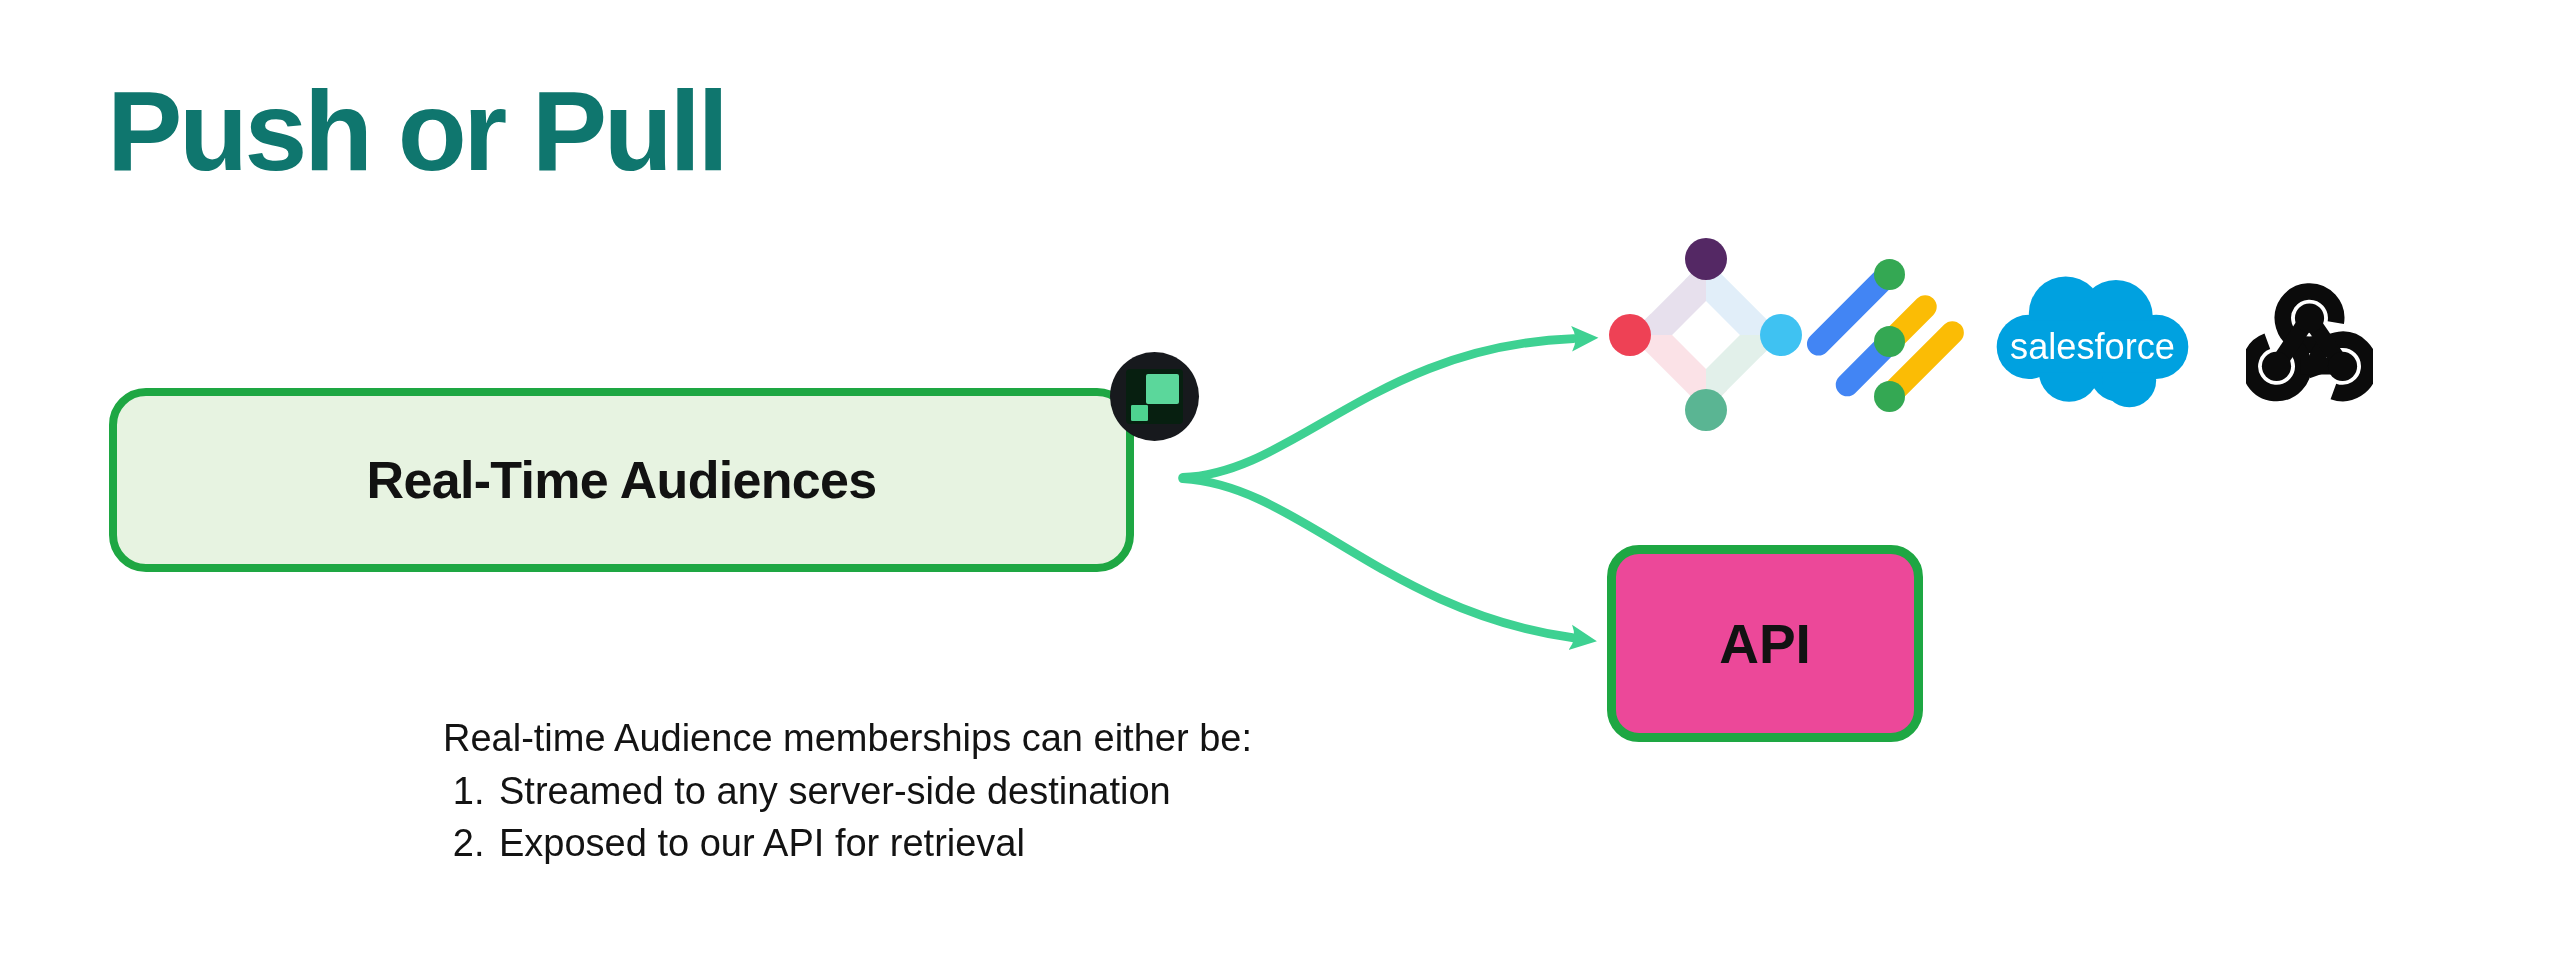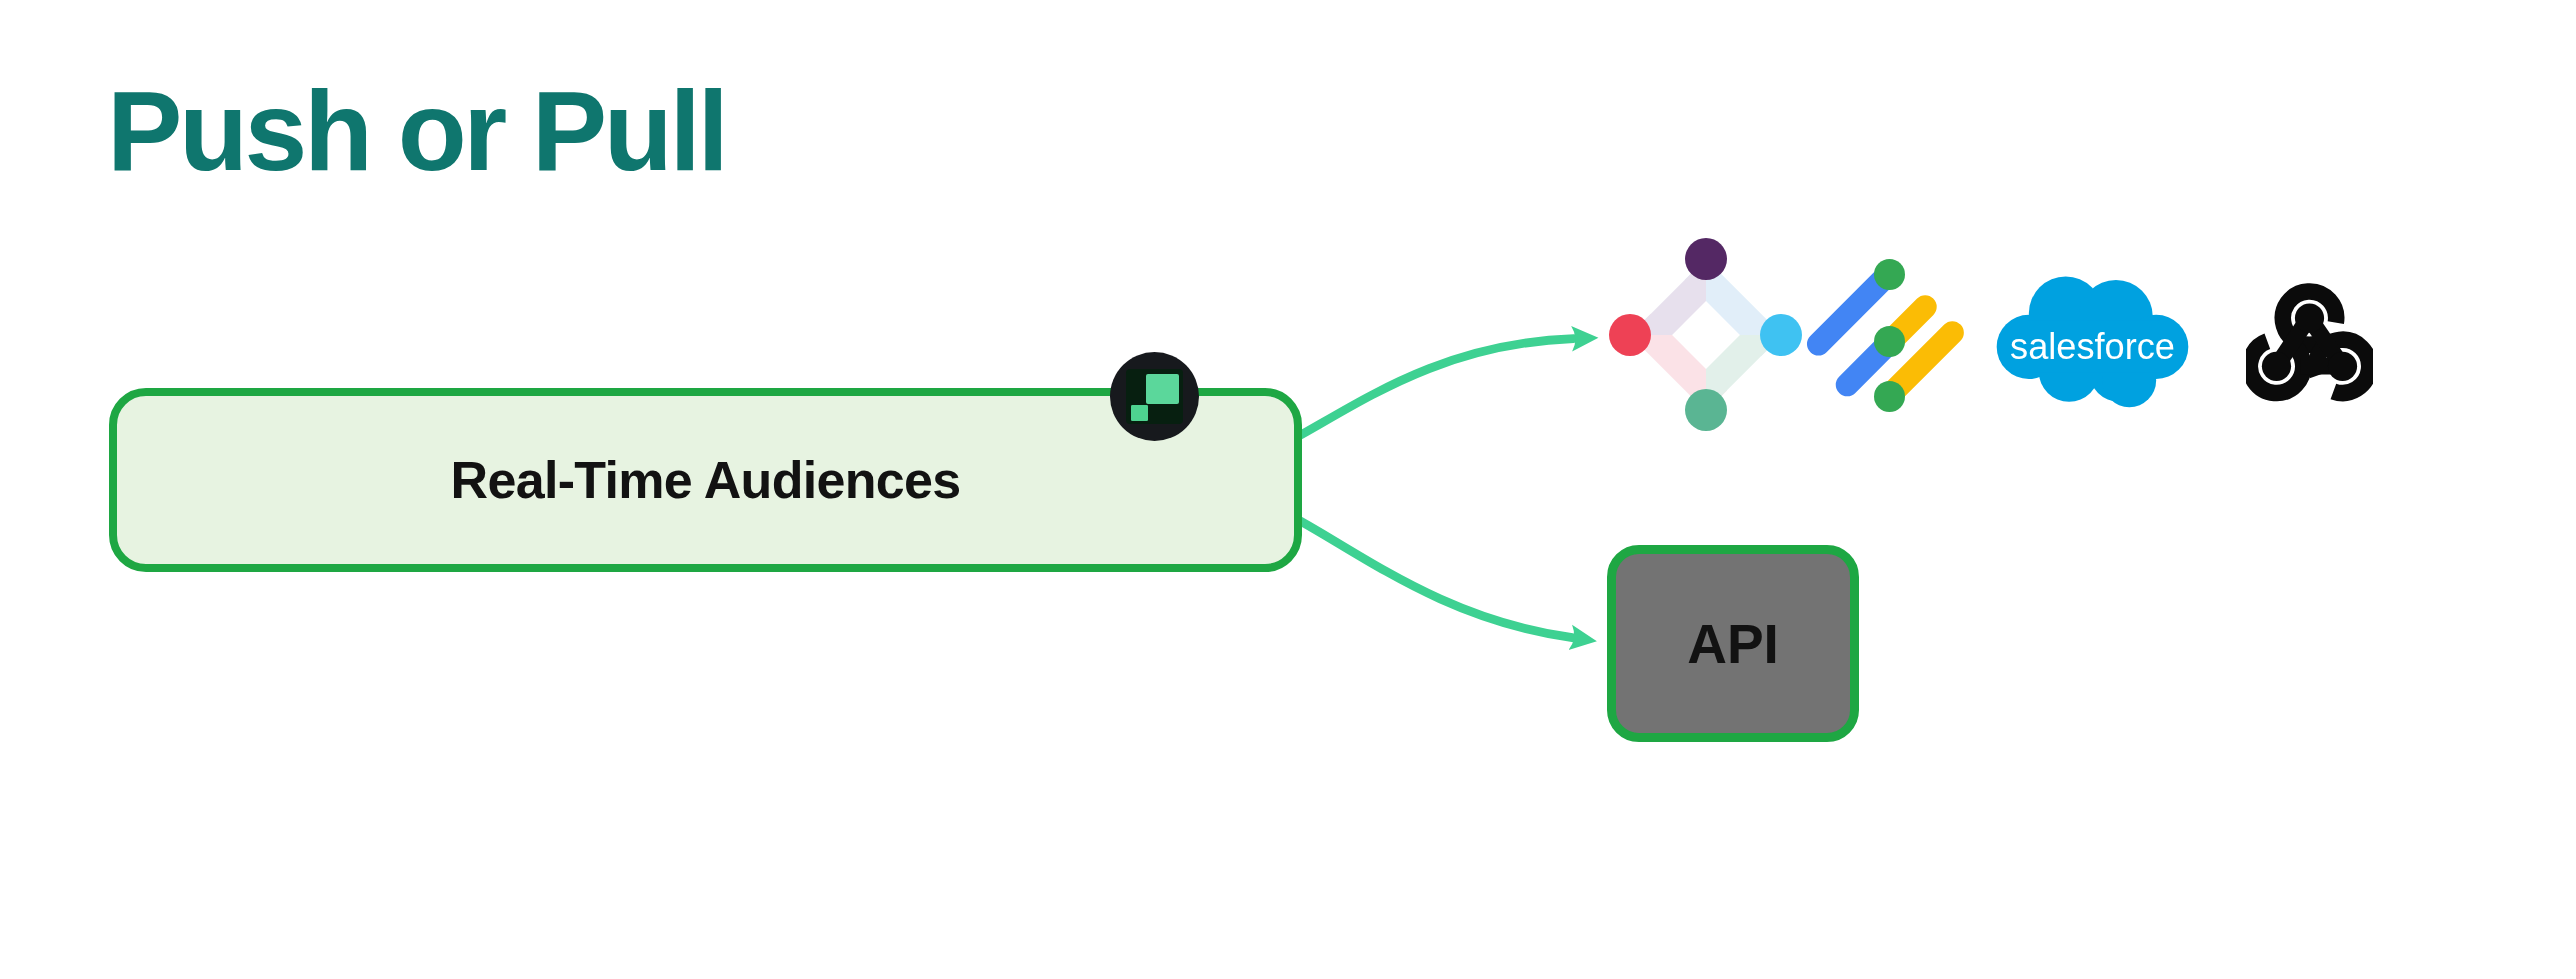--- a/index.html
+++ b/index.html
@@ -3,40 +3,40 @@
 <meta charset="utf-8">
 <style>
   html,body{margin:0;padding:0;background:#ffffff;}
   .canvas{position:relative;width:2576px;height:979px;background:#ffffff;overflow:hidden;
           font-family:"Liberation Sans","DejaVu Sans",sans-serif;color:#131313;}
 
   .title{position:absolute;left:107px;top:75px;font-size:113px;line-height:1;
          font-weight:700;letter-spacing:-3.4px;color:#0f766e;margin:0;}
 
   
-  .rta-box{position:absolute;left:109px;top:388px;width:1193px;height:184px;
+  .rta-box{position:absolute;left:109px;top:388px;width:1025px;height:184px;
            box-sizing:border-box;background:#e7f3e1;border:8.7px solid #1ea743;
            border-radius:37px;display:flex;align-items:center;justify-content:center;}
   .rta-label{font-size:52px;font-weight:700;letter-spacing:-0.7px;color:#121212;}
 
   
   .badge{position:absolute;left:1110px;top:352px;width:89px;height:89px;
          border-radius:50%;background:#17191d;}
   .badge-tile{position:absolute;left:16px;top:17.4px;width:57px;height:55px;
               background:#071f10;border-radius:4px;}
   .badge-sq-big{position:absolute;left:20px;top:4.7px;width:33px;height:30px;
                 background:#5bd79b;border-radius:2px;}
   .badge-sq-small{position:absolute;left:4.7px;top:36px;width:17px;height:16px;
                   background:#4ed390;border-radius:1.3px;}
 
   .arrows{position:absolute;left:0;top:0;width:2576px;height:979px;}
 
   
-  .api-box{position:absolute;left:1607px;top:545px;width:252px;height:197px;
-           box-sizing:border-box;background:#737373;border:9.4px solid #1ea743;
+  .api-box{position:absolute;left:1607px;top:545px;width:316px;height:197px;
+           box-sizing:border-box;background:#ec4899;border:9.4px solid #1ea743;
            border-radius:32px;display:flex;align-items:center;justify-content:center;}
   .api-label{font-size:55px;font-weight:700;color:#121212;}
 
   
   .iterable{position:absolute;left:1627px;top:256px;width:158px;height:158px;}
   .it-ring{position:absolute;left:25px;top:25px;width:108px;height:108px;box-sizing:border-box;
            border-style:solid;border-width:30px;transform:rotate(45deg);
            border-top-color:#e1eef9;border-right-color:#e2f0ea;
            border-bottom-color:#fbe2e7;border-left-color:#e7e0ed;background:transparent;}
   .it-dot{position:absolute;width:42px;height:42px;border-radius:50%;}
@@ -138,15 +138,22 @@
       <circle cx="50" cy="30" r="11.5"></circle>
       <circle cx="24" cy="68" r="11.5"></circle>
       <circle cx="76" cy="68" r="11.5"></circle>
     </g>
   </svg>
 
   <div class="api-box">
     <span class="api-label">API</span>
   </div>
 
+  <div class="notes">
+    <div>Real-time Audience memberships can either be:</div>
+    <ol>
+      <li>Streamed to any server-side destination</li>
+      <li>Exposed to our API for retrieval</li>
+    </ol>
+  </div>
 
 </div>
 
 
 </body></html>

